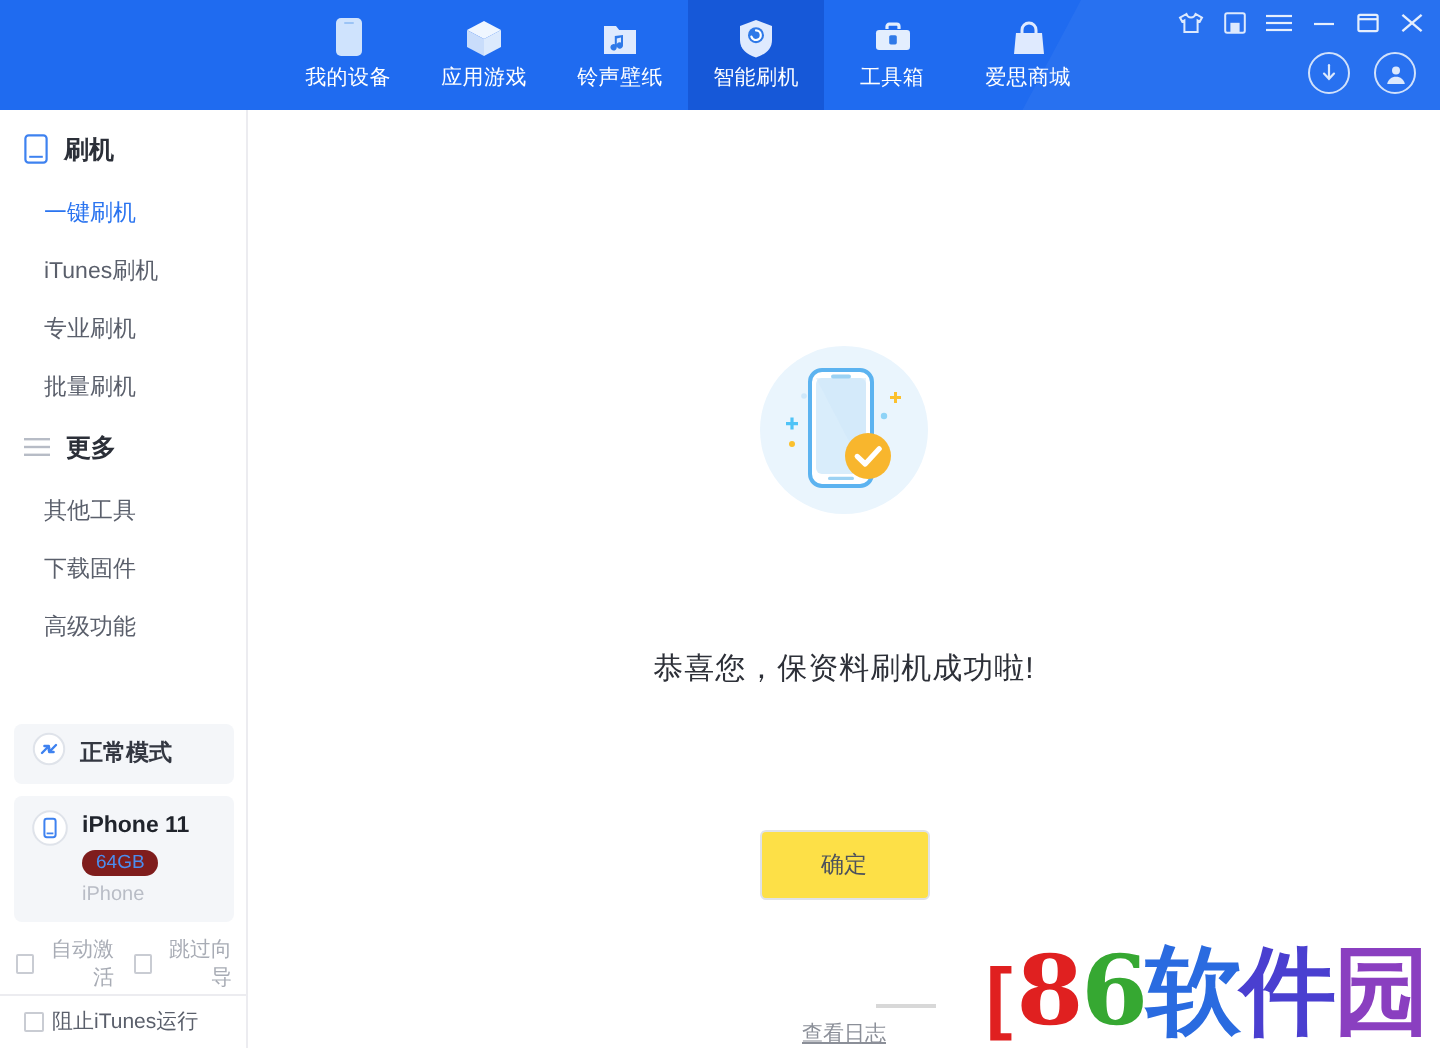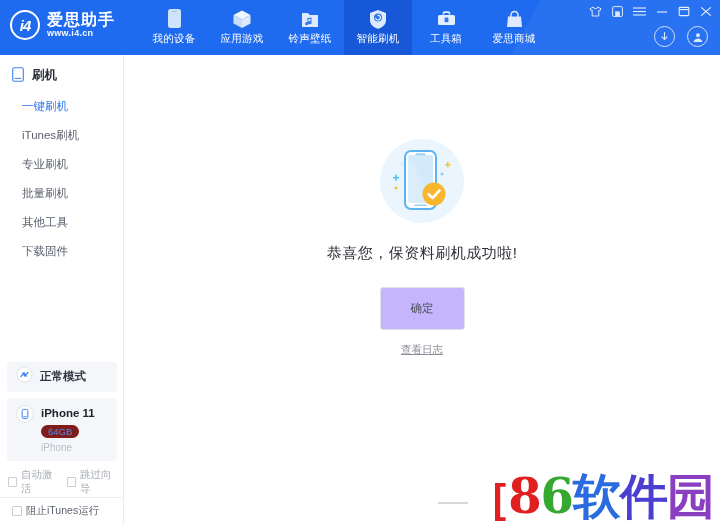--- a/index.html
+++ b/index.html
@@ -78,39 +78,39 @@
     margin: 0 7px 8px 7px; background: #f4f6f9; border-radius: 4px;
     padding: 7px 0 8px 9px; display: flex; gap: 7px; cursor: pointer;
   }
   .dev-name { font-size: 11.5px; font-weight: bold; color: #20242c; line-height: 1.4; }
   .dev-cap {
     display: inline-block; margin-top: 3px; padding: 1px 7px; border-radius: 8px;
     background: #7f1d1d; color: #4b8ef0; font-size: 9.5px; font-weight: normal;
   }
   .dev-sub { margin-top: 3px; font-size: 10px; color: #b9bdc6; }
 
-  .chk-row { display: flex; align-items: center; padding: 0 8px; gap: 10px; height: 26px; }
+  .chk-row { display: flex; align-items: center; padding: 0 8px; gap: 10px; height: 26px; text-align: right; }
   .chk { display: flex; align-items: center; gap: 4px; font-size: 10.5px; color: #a8acb5; cursor: pointer; }
   .chk .box { width: 10px; height: 10px; border: 1px solid #c9ccd3; border-radius: 1px; background: #fff; }
   .side-sep { height: 1px; background: #ececf0; margin: 2px 0 0 0; }
   .chk-last { display: flex; align-items: center; gap: 4px; font-size: 10.5px; color: #5a5f6b; padding: 0 0 0 12px; height: 26px; cursor: pointer; }
   .chk-last .box { width: 10px; height: 10px; border: 1px solid #c9ccd3; border-radius: 1px; background: #fff; }
 
   
   .main {
     position: absolute; left: 124px; top: 55px; width: 596px; height: 469px;
     background: #ffffff; display: flex; flex-direction: column;
-    align-items: center; justify-content: flex-start; padding-top: 76px;
+    align-items: center; justify-content: flex-start; padding-top: 110px; gap: 47px;
   }
   .illus { width: 100px; height: 100px; }
   .main-msg {
     margin-top: 13px; font-size: 15px; color: #2d3038; letter-spacing: .5px;
   }
   .ok-btn {
-    margin-top: 24px; width: 85px; height: 43px; background: #c4b5fd;
+    margin-top: 24px; width: 85px; height: 43px; background: #fde047;
     border: 1px solid #dfe2e8; border-radius: 3px; color: #4d525c;
     font-size: 11.5px; cursor: pointer; font-family: inherit;
   }
   .log-link {
     margin-top: 13px; font-size: 10.5px; color: #8b8f98;
     text-decoration: underline; cursor: pointer;
   }
 
   
   .watermark {
@@ -123,27 +123,20 @@
   .wm-c { font-size: 48px; line-height: 1; letter-spacing: -1px; }
   .wm-line { position: absolute; right: 252px; bottom: 20px; width: 30px; height: 2px; background: #d8d8d8; }
 </style>
 </head>
 <body>
 
 <div id="app">
 
   <div class="header">
 
-    <div class="logo">
-      <div class="logo-mark">i4</div>
-      <div class="logo-text">
-        <div class="logo-name">爱思助手</div>
-        <div class="logo-url">www.i4.cn</div>
-      </div>
-    </div>
 
     <div class="nav">
 
       <div class="nav-item">
         <span class="nav-ico">
           <svg width="15" height="21" viewBox="0 0 15 21">
               <rect x="1" y="1" width="13" height="19" rx="2.5" fill="#cfe3fd"></rect>
               <rect x="5" y="3" width="5" height="1" rx=".5" fill="#9cc4f5"></rect>
             </svg>
         </span>
@@ -274,22 +267,35 @@
             <line x1="2.6" y1="11.4" x2="9.4" y2="11.4" stroke="#3e82f0" stroke-width="1"></line>
           </svg>
       </span>
       <span>刷机</span>
     </div>
     <div class="side-item active">一键刷机</div>
     <div class="side-item">iTunes刷机</div>
     <div class="side-item">专业刷机</div>
     <div class="side-item">批量刷机</div>
 
+    <div class="side-group-hdr">
+      <span>
+        <svg width="13" height="11" viewBox="0 0 13 11">
+            <g stroke="#b7bcc6" stroke-width="1.2">
+              <line x1="0" y1="1.6" x2="13" y2="1.6"></line>
+              <line x1="0" y1="5.5" x2="13" y2="5.5"></line>
+              <line x1="0" y1="9.4" x2="13" y2="9.4"></line>
+            </g>
+          </svg>
+      </span>
+      <span>更多</span>
+    </div>
     <div class="side-item">其他工具</div>
     <div class="side-item">下载固件</div>
+    <div class="side-item">高级功能</div>
 
     <div class="side-bottom">
 
       <div class="mode-card">
         <span>
           <svg width="17" height="17" viewBox="0 0 17 17">
               <circle cx="8.5" cy="8.5" r="7.6" fill="#ffffff" stroke="#dfe3ea" stroke-width="1"></circle>
               <path d="M5 10.5 8.4 7m0 0H6.2M8.4 7v2.2" stroke="#3e82f0" stroke-width="1.2" fill="none" stroke-linecap="round"></path>
               <path d="M12 6.5 8.6 10m0 0h2.2M8.6 10V7.8" stroke="#3e82f0" stroke-width="1.2" fill="none" stroke-linecap="round"></path>
             </svg>

